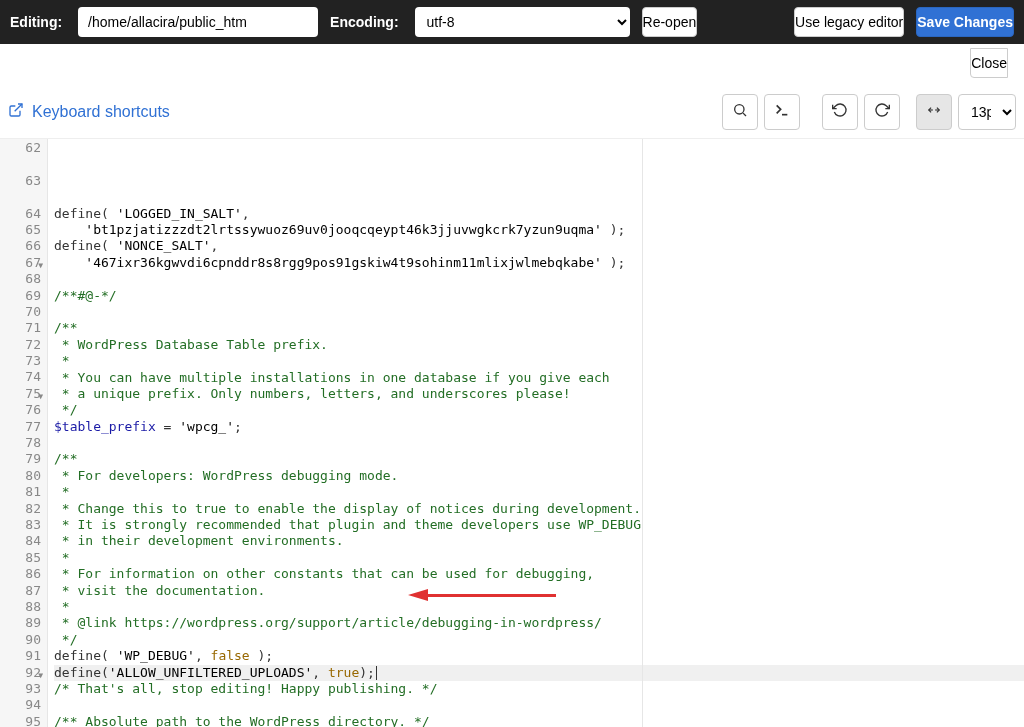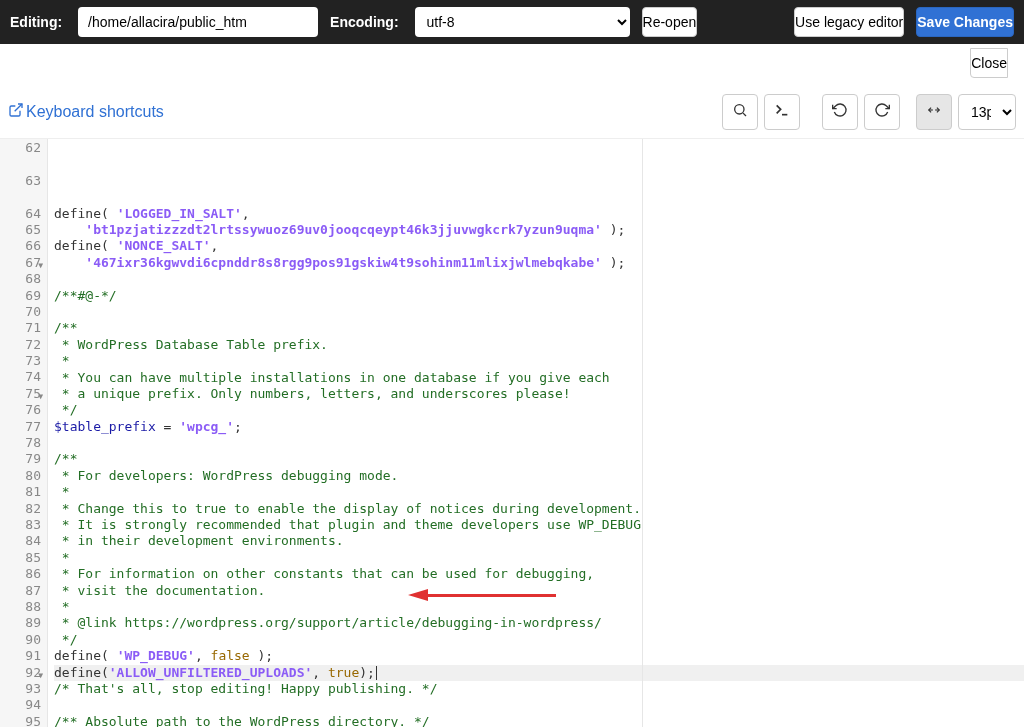--- a/index.html
+++ b/index.html
@@ -47,21 +47,21 @@
   display: flex; justify-content: flex-end;
   padding: 4px 0 12px 0; background: #fff;
 }
 .toolbar-row {
   display: flex; align-items: center;
   padding: 4px 8px 8px 8px;
   border-bottom: 1px solid #eee;
 }
 .kbd-link {
   color: #3071d4; text-decoration: none;
-  display: inline-flex; align-items: center; gap: 2px;
+  display: inline-flex; align-items: center; gap: 8px;
   font-size: 16px;
 }
 .tool-group { display: flex; gap: 6px; margin-left: auto; }
 .tool-btn {
   width: 36px; height: 36px;
   border: 1px solid #ccc; border-radius: 4px;
   background: #fff; cursor: pointer;
   display: inline-flex; align-items: center; justify-content: center;
   font-size: 16px;
 }
@@ -90,21 +90,21 @@
 .code {
   flex: 1; font-family: "Menlo","Consolas",monospace;
   font-size: 13px; line-height: 16.4px;
   padding: 1px 0 0 6px; color: #333;
   position: relative; white-space: pre;
 }
 .code-line { height: 16.4px; }
 .hl-line { background: #f0f0f0; }
 .ruler { position:absolute; top:0; bottom:0; left:594px; border-left:1px solid #e6e6e6; }
 .tok-fn { color: #333; }
-.tok-str { color: #8b5cf6; font-weight: bold; }
+.tok-str { color: #000000; }
 .tok-cmt { color: #236e25; }
 .tok-var { color: #1a1aa6; }
 .tok-const { color: #986801; }
 .arrow {
   position: absolute; top: 452px; left: 360px;
   width: 148px; height: 8px;
   display: flex; align-items: center;
   pointer-events: none;
 }
 .arrow-line { width: 128px; height: 3px; background: #e03131; }

